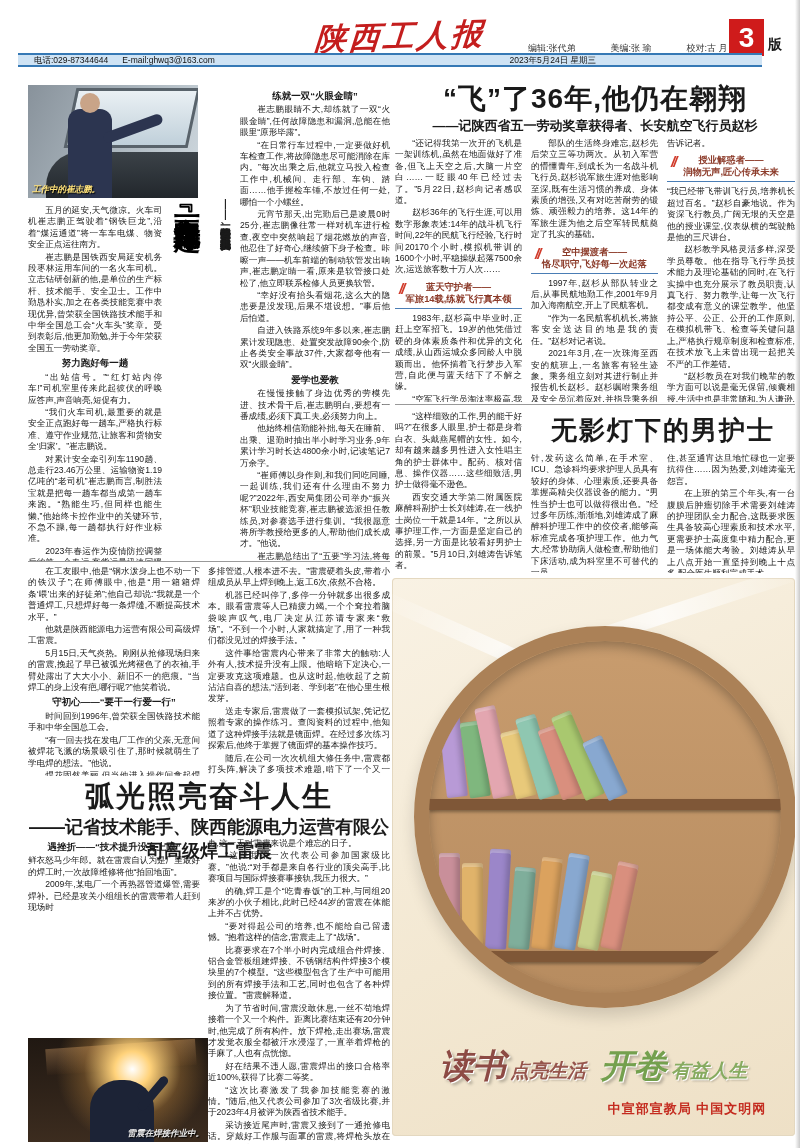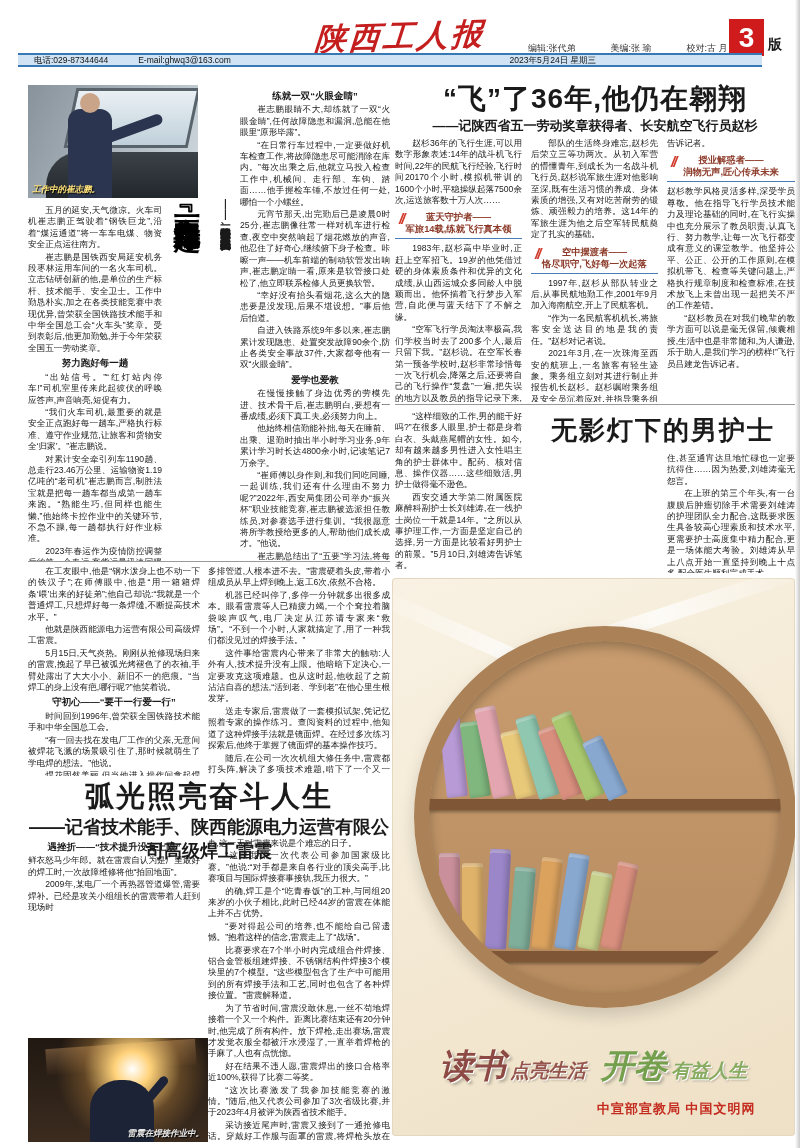--- a/index.html
+++ b/index.html
@@ -13,21 +13,21 @@
         font-size:31px;color:#c41e1e;letter-spacing:3px;transform:skewX(-6deg) rotate(-2deg);}
   .meta-row{position:absolute;left:528px;top:42px;display:flex;gap:35px;
         font-size:9px;color:#333;}
   .numbox{position:absolute;left:729px;top:19px;width:35px;height:37px;background:#cf1b1b;
         color:#fff;font-weight:900;font-size:28px;text-align:center;line-height:37px;}
   .ban-label{position:absolute;left:768px;top:36px;font-size:14px;font-weight:bold;}
   .blue-bar{position:absolute;left:18px;top:53px;width:744px;height:14px;
         background:#cfe3f4;border-top:2px solid #3679b5;border-bottom:2px solid #3679b5;
         display:flex;align-items:flex-start;padding:0 16px;box-sizing:border-box;
         font-size:8.5px;color:#111;}
-  .blue-bar .gap{margin-left:30px;}
+  .blue-bar .gap{margin-left:14px;}
   .blue-bar .date{margin-left:auto;margin-right:150px;}
   
   .col{position:absolute;overflow:hidden;font-size:8.6px;line-height:11.4px;
         text-align:justify;}
   .para{margin:0 0 1px;text-indent:2em;}
   .cont-first .para:first-child{text-indent:0;}
   .plain-sub{text-align:center;font-weight:bold;font-size:9.5px;margin:3px 0;}
   .divider{position:absolute;border-top:1px solid #999;}
   
   .flag-sub{position:relative;text-align:center;margin:4px 0 4px;padding:1px 0 3px;
@@ -117,21 +117,21 @@
         box-shadow:inset -4px 0 5px rgba(0,0,0,.18),inset 0 4px 0 rgba(255,255,255,.25);}
   .slogan{position:absolute;left:0;top:466px;width:100%;text-align:center;white-space:nowrap;}
   .sl-big1{font-size:33px;font-weight:900;font-style:italic;color:#8d4a44;
         text-shadow:1px 1px 0 #fff,3px 3px 3px rgba(0,0,0,.25);}
   .sl-small1{font-size:19px;font-weight:900;font-style:italic;color:#96554c;
         text-shadow:1px 1px 0 #fff,2px 2px 2px rgba(0,0,0,.22);}
   .sl-big2{font-size:33px;font-weight:900;font-style:italic;color:#74a04e;
         text-shadow:1px 1px 0 #fff,3px 3px 3px rgba(0,0,0,.25);margin-left:10px;}
   .sl-small2{font-size:19px;font-weight:900;font-style:italic;color:#87ab60;
         text-shadow:1px 1px 0 #fff,2px 2px 2px rgba(0,0,0,.22);}
-  .credit{position:absolute;left:205px;top:522px;width:180px;
+  .credit{position:absolute;left:205px;top:522px;width:180px;text-align:center;
         color:#c42b1f;font-weight:900;font-size:13px;letter-spacing:1px;}
 </style>
 </head>
 <body>
 
 <div class="page">
 
   <div class="logo">陕西工人报</div>
   <div class="meta-row">
     <span>编辑:张代弟</span>
@@ -188,20 +188,21 @@
 
     </div>
   </div>
   <div class="divider" style="left:28px;top:561px;width:362px;"></div>
 
   <div class="a2">
     <div class="a2-h">“飞”了36年,他仍在翱翔</div>
     <div class="a2-sub">——记陕西省五一劳动奖章获得者、长安航空飞行员赵杉</div>
     <div class="col a2-c1">
       <div>
+          <p class="para">“还记得我第一次开的飞机是一架训练机,虽然在地面做好了准备,但飞上天空之后,大脑一片空白……一眨眼40年已经过去了。”5月22日,赵杉向记者感叹道。</p>
           <p class="para">赵杉36年的飞行生涯,可以用数字形象表述:14年的战斗机飞行时间,22年的民航飞行经验,飞行时间20170个小时,模拟机带训的1600个小时,平稳操纵起落7500余次,运送旅客数十万人次……</p>
         </div>
       <div class="flag-sub">
         <span class="slashes">//</span>
         <div class="fs-l1">蓝天守护者——</div>
         <div class="fs-l2">军旅14载,练就飞行真本领</div>
       </div>
       <div>
           <p class="para">1983年,赵杉高中毕业时,正赶上空军招飞。19岁的他凭借过硬的身体素质条件和优异的文化成绩,从山西运城众多同龄人中脱颖而出。他怀揣着飞行梦步入军营,自此便与蓝天结下了不解之缘。</p>
           <p class="para">“空军飞行学员淘汰率极高,我们学校当时去了200多个人,最后只留下我。”赵杉说。在空军长春第一预备学校时,赵杉非常珍惜每一次飞行机会,降落之后,还要将自己的飞行操作“复盘”一遍,把失误的地方以及教员的指导记录下来,避免下次出现。通过刻苦学习、严格训练,他拥有了扎实的理论知识基础和精湛的飞行实操技能。1987年5月,在空军长春第七飞行学院以优异成绩毕业后,赵杉被分配到空军飞行部队,成为一名战斗机飞行员,翱翔在祖国的蓝天上。</p>
@@ -225,35 +226,41 @@
     <div class="col a2-c3 cont-first">
       <div class="cont-first">
           <p class="para">告诉记者。</p>
         </div>
       <div class="flag-sub">
         <span class="slashes">//</span>
         <div class="fs-l1">授业解惑者——</div>
         <div class="fs-l2">润物无声,匠心传承未来</div>
       </div>
       <div>
+          <p class="para">“我已经带飞带训飞行员,培养机长超过百名。”赵杉自豪地说。作为资深飞行教员,广阔无垠的天空是他的授业课堂,仪表纵横的驾驶舱是他的三尺讲台。</p>
           <p class="para">赵杉教学风格灵活多样,深受学员尊敬。他在指导飞行学员技术能力及理论基础的同时,在飞行实操中也充分展示了教员职责,认真飞行、努力教学,让每一次飞行都变成有意义的课堂教学。他坚持公平、公正、公开的工作原则,在模拟机带飞、检查等关键问题上,严格执行规章制度和检查标准,在技术放飞上未曾出现一起把关不严的工作差错。</p>
           <p class="para">“赵杉教员在对我们晚辈的教学方面可以说是毫无保留,倾囊相授,生活中也是非常随和,为人谦逊,乐于助人,是我们学习的榜样!”飞行员吕建龙告诉记者。</p>
         </div>
 
     </div>
   </div>
   <div class="divider" style="left:395px;top:404px;width:400px;"></div>
 
   <div class="a3">
     <div class="a3-h">无影灯下的男护士</div>
     <div class="col a3-c1">
       <div>
           <p class="para">“这样细致的工作,男的能干好吗?”在很多人眼里,护士都是身着白衣、头戴燕尾帽的女性。如今,却有越来越多男性进入女性唱主角的护士群体中。配药、核对信息、操作仪器……这些细致活,男护士做得毫不逊色。</p>
           <p class="para">西安交通大学第二附属医院麻醉科副护士长刘雄涛,在一线护士岗位一干就是14年。“之所以从事护理工作,一方面是坚定自己的选择,另一方面是比较看好男护士的前景。”5月10日,刘雄涛告诉笔者。</p>
           <p class="para">“虽然当男护士不是件稀奇事,但男性从事这个职业还是被不少人议论。”刘雄涛说,他从来都不觉得这份职业有什么令人吃惊的,反而一直为此而自豪,男护士一样救死扶伤,职业没有性别之分。</p>
+        </div>
+    </div>
+    <div class="col a3-c2 cont-first">
+      <div class="cont-first">
+          <p class="para">针,发药这么简单,在手术室、ICU、急诊科均要求护理人员具有较好的身体、心理素质,还要具备掌握高精尖仪器设备的能力。“男性当护士也可以做得很出色。”经过多年历练,渐渐地,刘雄涛成了麻醉科护理工作中的佼佼者,能够高标准完成各项护理工作。他力气大,经常协助病人做检查,帮助他们下床活动,成为科室里不可替代的一员。</p>
         </div>
     </div>
     <div class="col a3-c3 cont-first">
       <div class="cont-first">
           <p class="para">住,甚至通宵达旦地忙碌也一定要抗得住……因为热爱,刘雄涛毫无怨言。</p>
           <p class="para">在上班的第三个年头,有一台腹膜后肿瘤切除手术需要刘雄涛的护理团队全力配合,这既要求医生具备较高心理素质和技术水平,更需要护士高度集中精力配合,更是一场体能大考验。刘雄涛从早上八点开始一直坚持到晚上十点多,配合医生顺利完成手术。</p>
         </div>
 
     </div>
   </div>

